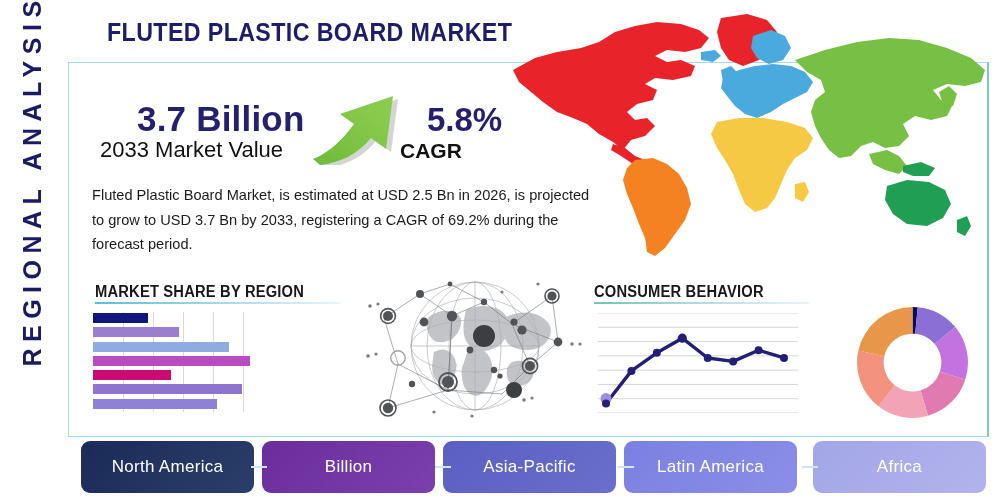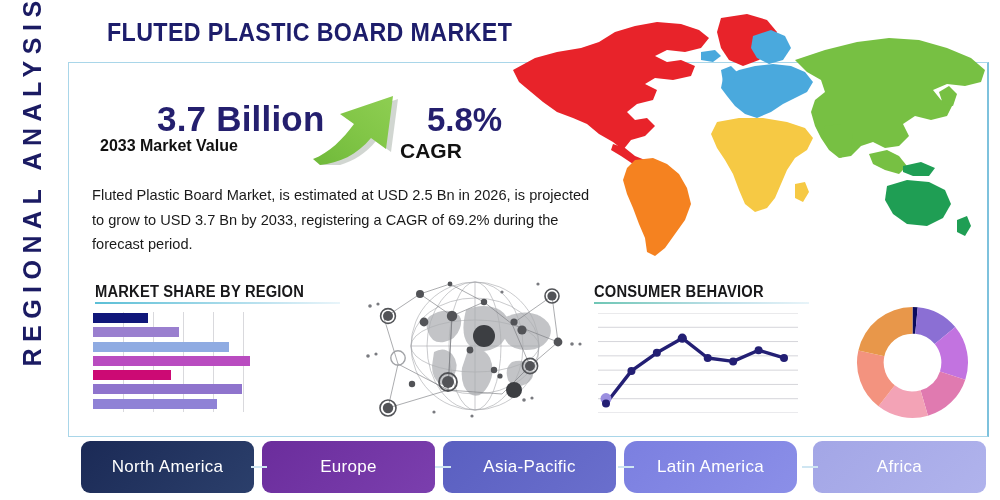--- a/index.html
+++ b/index.html
@@ -30,27 +30,27 @@
 
   
   #info-card {
     position:absolute; left:68px; top:62px; width:921px; height:375px;
     border:1px solid #a9d6e9; border-right:2px solid #7ec2dd;
     background:transparent;
   }
 
   
   #kpi-value {
-    position:absolute; left:157px; top:99px;
+    position:absolute; left:137px; top:99px;
     font-size:35px; font-weight:700; color:#241f6e; letter-spacing:.2px;
     font-family:"Liberation Sans Narrow","Liberation Sans",sans-serif;
   }
   #kpi-value-label {
     position:absolute; left:100px; top:137px;
-    font-size:16px; font-weight:700; color:#111;
+    font-size:22px; font-weight:400; color:#111;
   }
   #kpi-cagr {
     position:absolute; left:427px; top:101px;
     font-size:33px; font-weight:700; color:#241f6e;
     font-family:"Liberation Sans Narrow","Liberation Sans",sans-serif;
   }
   #kpi-cagr-label {
     position:absolute; left:400px; top:139px;
     font-size:21px; font-weight:700; color:#111;
   }
@@ -274,26 +274,26 @@
       <path d="M 71.98400638517721 109.79629955507035 A 55.5 55.5 0 0 1 22.4836585222598 100.35360318685082 L 38.81150243157509 79.30387365716243 A 28.86 28.86 0 0 0 64.55168332029216 84.21407576863658 Z" fill="#f3a3b6"></path>
       <path d="M 22.4836585222598 100.35360318685082 A 55.5 55.5 0 0 1 2.336619712399518 44.39305010249189 L 28.33504225044775 50.204386053295785 A 28.86 28.86 0 0 0 38.81150243157509 79.30387365716243 Z" fill="#f3937f"></path>
       <path d="M 2.336619712399518 44.39305010249189 A 55.5 55.5 0 0 1 56.49999999999999 1 L 56.49999999999999 27.64 A 28.86 28.86 0 0 0 28.33504225044775 50.204386053295785 Z" fill="#e8974a"></path>
     </svg></div>
 
 <div id="region-bar">
     <div class="region-btn" style="background: linear-gradient(135deg, rgb(27, 42, 86), rgb(43, 63, 107));">
       <span>North America</span>
     </div>
     <div class="region-btn" style="background: linear-gradient(135deg, rgb(107, 45, 156), rgb(123, 63, 174));">
-      <span>Europe</span>
+      <span>Billion</span>
     </div>
     <div class="region-btn" style="background: linear-gradient(135deg, rgb(90, 95, 192), rgb(106, 111, 205));">
       <span>Asia-Pacific</span>
     </div>
-    <div class="region-btn" style="background: linear-gradient(135deg, rgb(123, 127, 224), rgb(139, 143, 232)); border-radius: 13px;">
+    <div class="region-btn" style="background: linear-gradient(135deg, rgb(123, 127, 224), rgb(139, 143, 232));">
       <span>Latin America</span>
     </div>
     <div class="region-btn" style="background: linear-gradient(135deg, rgb(163, 166, 230), rgb(176, 179, 236)); margin-left: 8px;">
       <span>Africa</span>
     </div>
   </div>
 
 <div class="region-connector" style="left: 250.8px;"></div>
 <div class="region-connector" style="left: 434.6px;"></div>
 <div class="region-connector" style="left: 618.4px;"></div>

